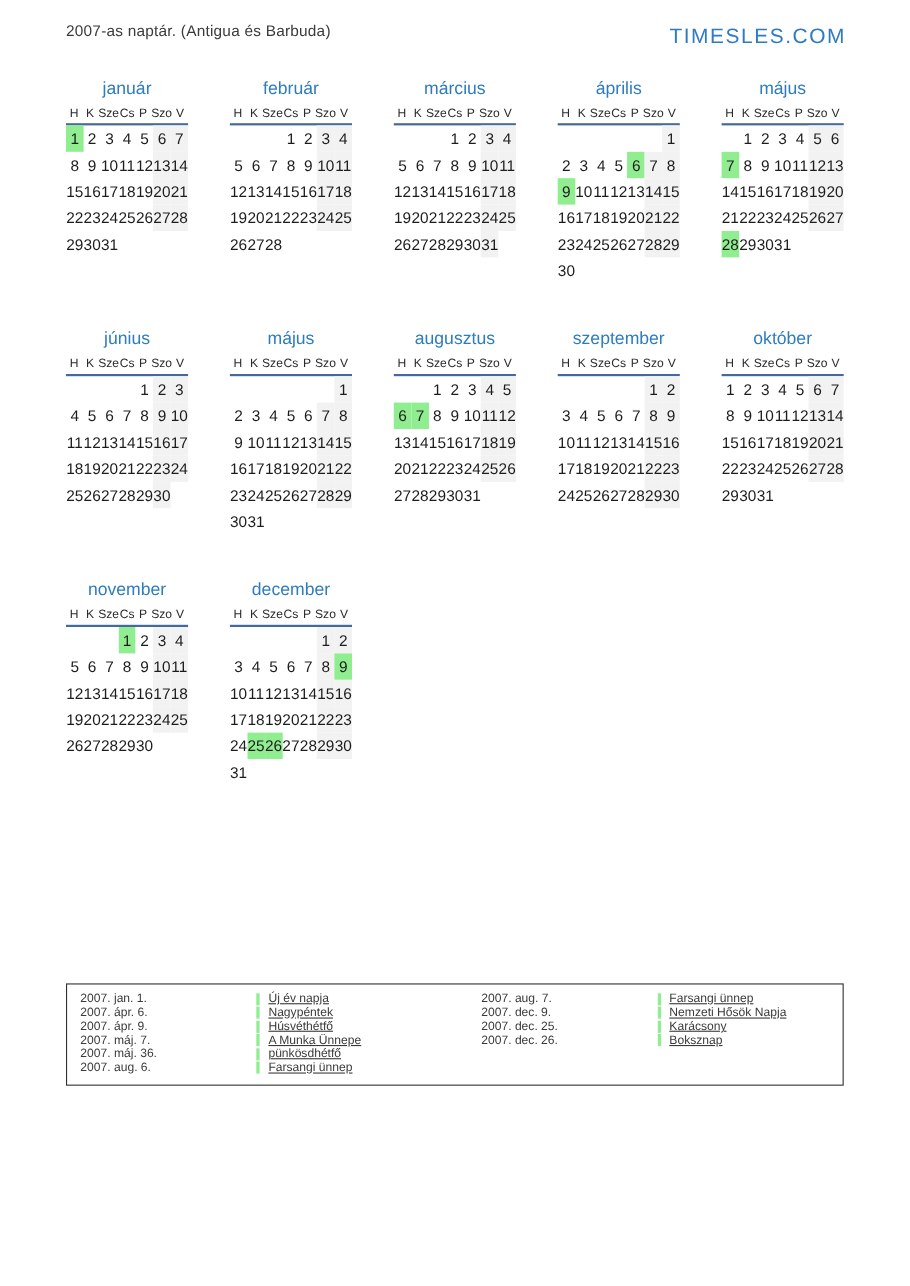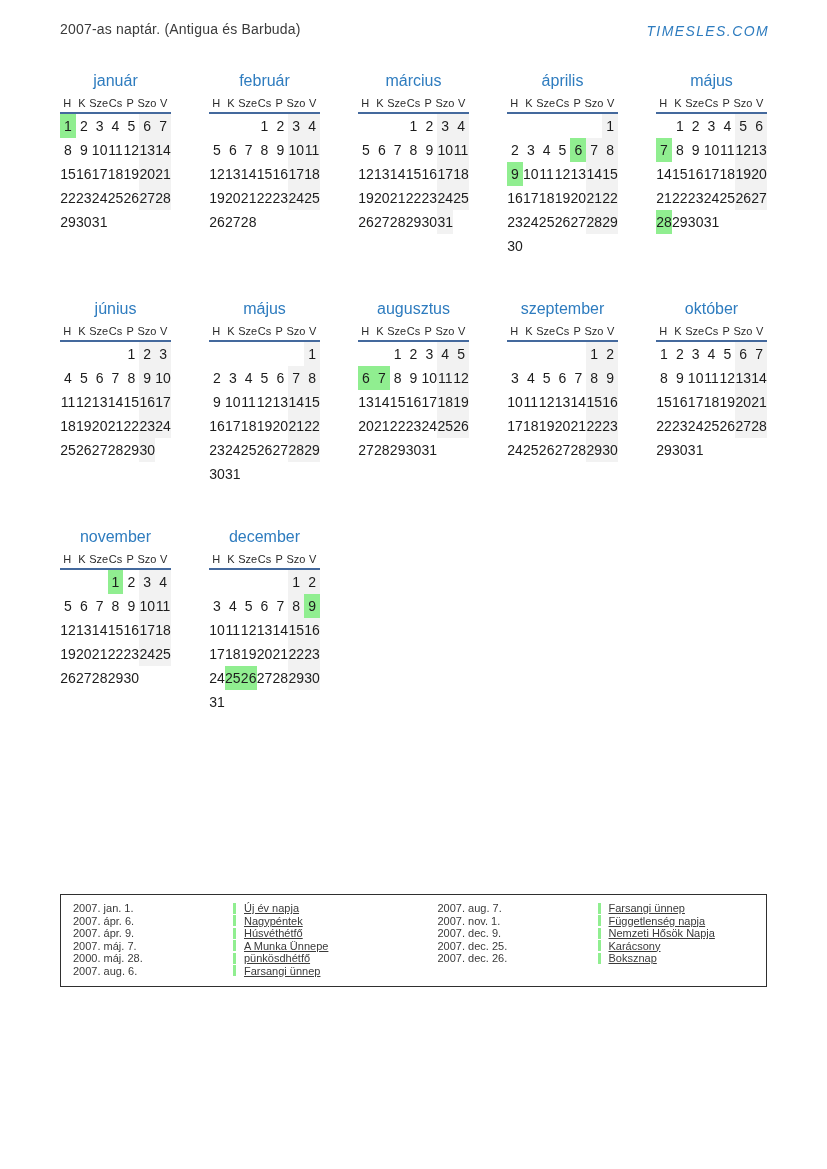--- a/index.html
+++ b/index.html
@@ -9,22 +9,22 @@
     --weekend-gray:#F2F2F2;
   }
   *{box-sizing:border-box;margin:0;padding:0;}
   html,body{width:827px;height:1169px;background:#ffffff;overflow:hidden;
     font-family:"Liberation Sans","DejaVu Sans",sans-serif;}
   .page{position:relative;width:827px;height:1169px;background:#fff;}
 
   
   .page-header{position:absolute;top:20px;left:60px;right:58px;height:32px;}
   .page-title{font-size:14px;font-weight:400;color:#3b3b3b;letter-spacing:0.2px;}
-  .site-logo{position:absolute;right:0;top:3px;font-size:14px;color:var(--accent-blue);
-    letter-spacing:1.4px;text-decoration:none;cursor:pointer;font-style:italic;}
+  .site-logo{position:absolute;right:0;top:3px;font-size:19px;color:var(--accent-blue);
+    letter-spacing:1.4px;text-decoration:none;cursor:pointer;}
 
   
   .months-grid{position:absolute;top:68px;left:60px;width:707px;
     display:grid;grid-template-columns:repeat(5,1fr);column-gap:16px;row-gap:23px;
     align-items:start;gap:38px;}
   .month{width:100%;}
   .month-title{text-align:center;color:var(--accent-blue);font-size:16px;
     line-height:26px;height:26px;}
   .weekdays{display:grid;grid-template-columns:repeat(7,1fr);
     border-bottom:2px solid var(--rule-blue);height:20px;align-items:center;}
@@ -683,42 +683,37 @@
           <span class="legend-date">2007. ápr. 9.</span>
           <span class="legend-bar"></span>
           <span class="legend-name">Húsvéthétfő</span>
         </div>
         <div class="legend-row">
           <span class="legend-date">2007. máj. 7.</span>
           <span class="legend-bar"></span>
           <span class="legend-name">A Munka Ünnepe</span>
         </div>
         <div class="legend-row">
-          <span class="legend-date">2000. máj. 28.</span>
+          <span class="legend-date">2007. máj. 36.</span>
           <span class="legend-bar"></span>
           <span class="legend-name">pünkösdhétfő</span>
         </div>
         <div class="legend-row">
           <span class="legend-date">2007. aug. 6.</span>
           <span class="legend-bar"></span>
           <span class="legend-name">Farsangi ünnep</span>
         </div>
       </div>
       <div class="legend-col">
         <div class="legend-row">
           <span class="legend-date">2007. aug. 7.</span>
           <span class="legend-bar"></span>
           <span class="legend-name">Farsangi ünnep</span>
         </div>
         <div class="legend-row">
-          <span class="legend-date">2007. nov. 1.</span>
-          <span class="legend-bar"></span>
-          <span class="legend-name">Függetlenség napja</span>
-        </div>
-        <div class="legend-row">
           <span class="legend-date">2007. dec. 9.</span>
           <span class="legend-bar"></span>
           <span class="legend-name">Nemzeti Hősök Napja</span>
         </div>
         <div class="legend-row">
           <span class="legend-date">2007. dec. 25.</span>
           <span class="legend-bar"></span>
           <span class="legend-name">Karácsony</span>
         </div>
         <div class="legend-row">

